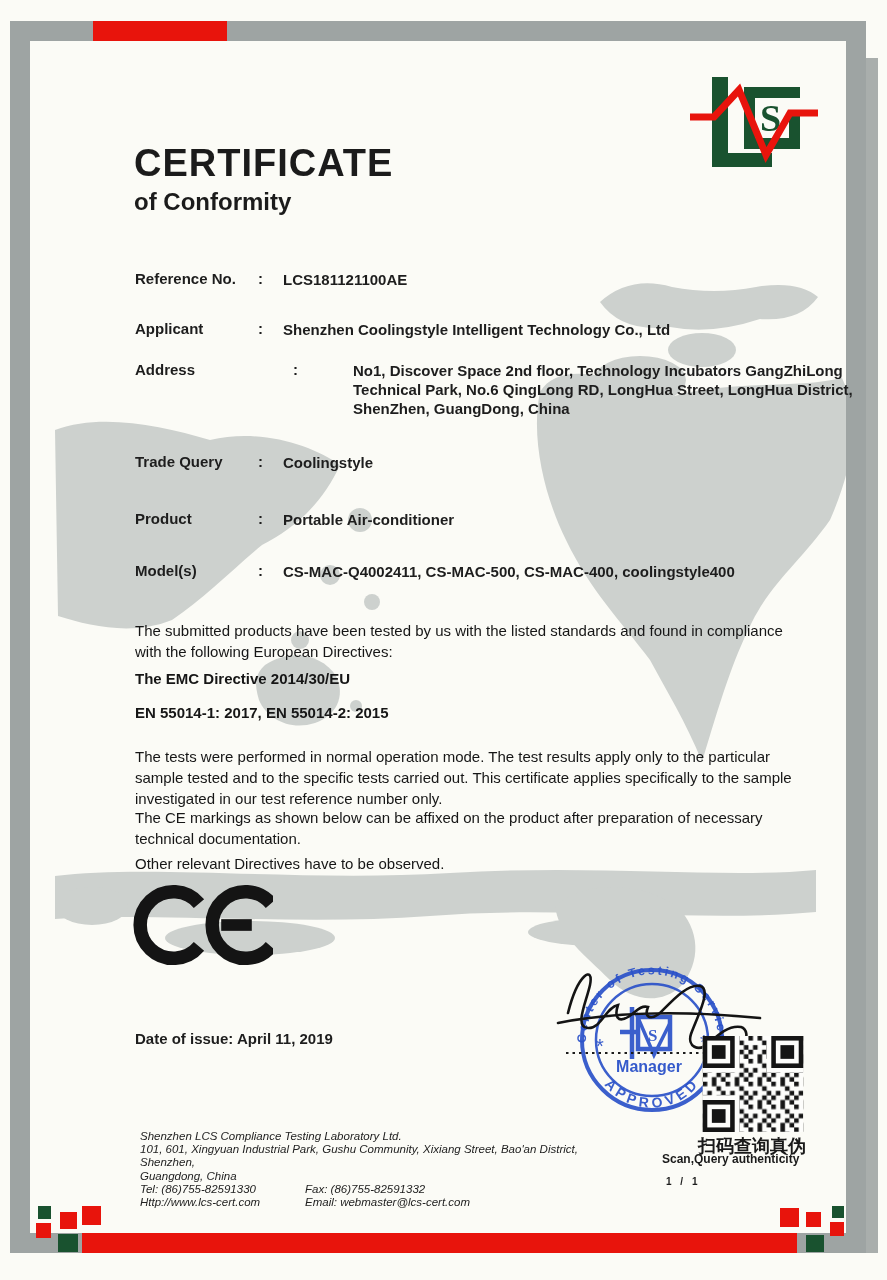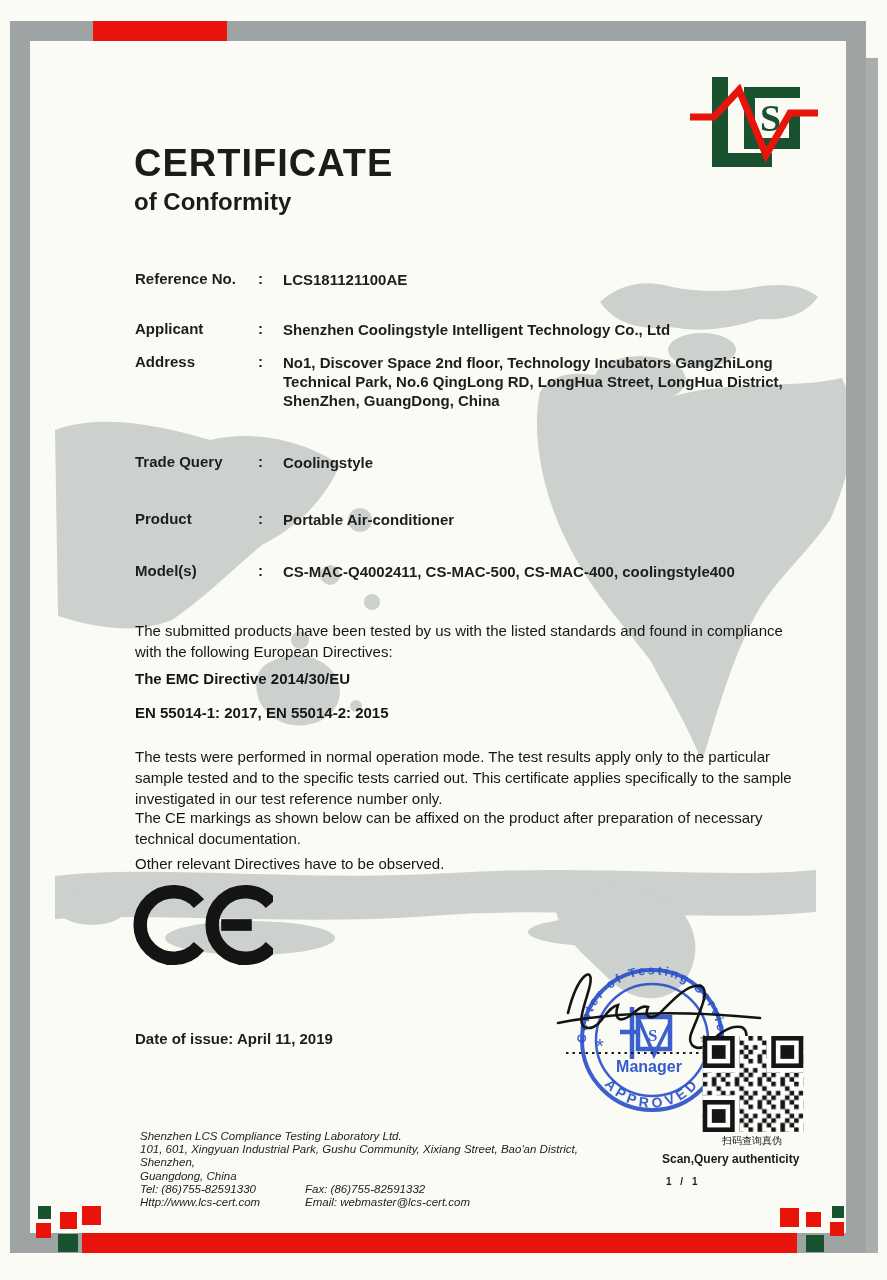--- a/index.html
+++ b/index.html
@@ -33,21 +33,21 @@
   .para.bold { font-weight:bold; }
 
   .ce-mark { position:absolute; left:128px; top:880px; }
 
   .date-issue { position:absolute; left:135px; top:1030px; font-size:15px; font-weight:bold; }
 
   .stamp { position:absolute; left:548px; top:955px; width:230px; height:175px; }
 
   .qr { position:absolute; left:702px; top:1036px; width:102px; height:96px; }
   .qr-caption-zh { position:absolute; left:662px; top:1134px; width:180px; text-align:center;
-                   font-size:10px; font-weight:normal; color:#1a1a1a; }
+                   font-size:18px; font-weight:bold; color:#1a1a1a; }
   .qr-caption-en { position:absolute; left:662px; top:1152px; width:180px; text-align:left;
                    font-size:12px; font-weight:bold; color:#1a1a1a; }
 
   .footer { position:absolute; left:140px; top:1130px; width:480px; font-size:11.5px; line-height:13.2px; color:#222;font-style:italic; }
   .footer-cols { display:flex; }
   .footer-col1 { width:165px; }
 
   .page-num { position:absolute; left:666px; top:1176px; font-size:10px; font-weight:bold; letter-spacing:3px; }
 </style>
 </head>
@@ -116,21 +116,21 @@
     <div class="field-row" style="top:270px;">
       <span class="field-label">Reference No.</span>
       <span class="field-colon">:</span>
       <span class="field-value">LCS181121100AE</span>
     </div>
     <div class="field-row" style="top:320px;">
       <span class="field-label">Applicant</span>
       <span class="field-colon">:</span>
       <span class="field-value">Shenzhen Coolingstyle Intelligent Technology Co., Ltd</span>
     </div>
-    <div class="field-row" style="top:353px;">
+    <div class="field-row" style="top:361px;gap:35px;">
       <span class="field-label">Address</span>
       <span class="field-colon">:</span>
       <span class="field-value">No1, Discover Space 2nd floor, Technology Incubators GangZhiLong Technical Park, No.6 QingLong RD, LongHua Street, LongHua District, ShenZhen, GuangDong, China</span>
     </div>
     <div class="field-row" style="top:453px;">
       <span class="field-label">Trade Query</span>
       <span class="field-colon">:</span>
       <span class="field-value">Coolingstyle</span>
     </div>
     <div class="field-row" style="top:510px;">

